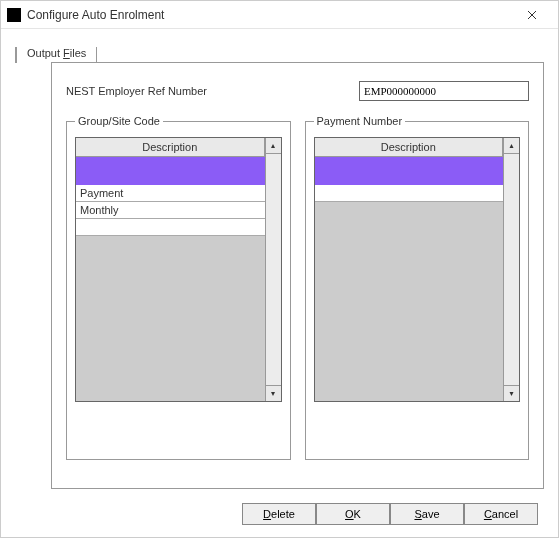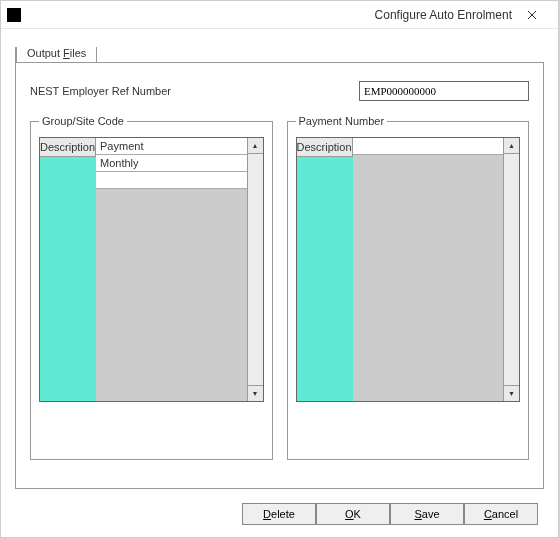--- a/index.html
+++ b/index.html
@@ -22,21 +22,20 @@
     flex-direction: column;
     background: #fff;
   }
   .titlebar {
     height: 28px;
     display: flex;
     align-items: center;
     padding: 0 6px;
     border-bottom: 1px solid #e5e5e5;
     background: #fff;
-    text-align: right;
   }
   .titlebar .app-icon {
     width: 14px;
     height: 14px;
     background: #000;
     margin-right: 6px;
   }
   .titlebar .title {
     flex: 1;
     font-size: 12px;
@@ -84,20 +83,21 @@
     background: #999;
     margin-top: 3px;
   }
   .tab-content {
     border: 1px solid #999;
     margin-top: -1px;
     flex: 1;
     padding: 18px 14px 28px 14px;
     display: flex;
     flex-direction: column;
+    margin-left: 36px;
   }
   .row-ref {
     display: flex;
     align-items: center;
     margin-bottom: 14px;
   }
   .row-ref label {
     font-size: 11px;
     color: #333;
   }
@@ -129,23 +129,25 @@
     color: #333;
   }
   .grid-wrap {
     height: 265px;
     display: flex;
     border: 1px solid #666;
     background: #ccc;
   }
   .grid-body {
     flex: 1;
-    background: #5eead4;
-    display: flex;
+    background: #8b5cf6;
+    display: flex;
+    flex-direction: column;
     overflow: hidden;
+    gap: 28px;
   }
   .grid-head-row {
     display: flex;
     height: 19px;
     background: #e9e9e9;
   }
   .grid-head-cell {
     flex: 1;
     text-align: center;
     font-size: 11px;

